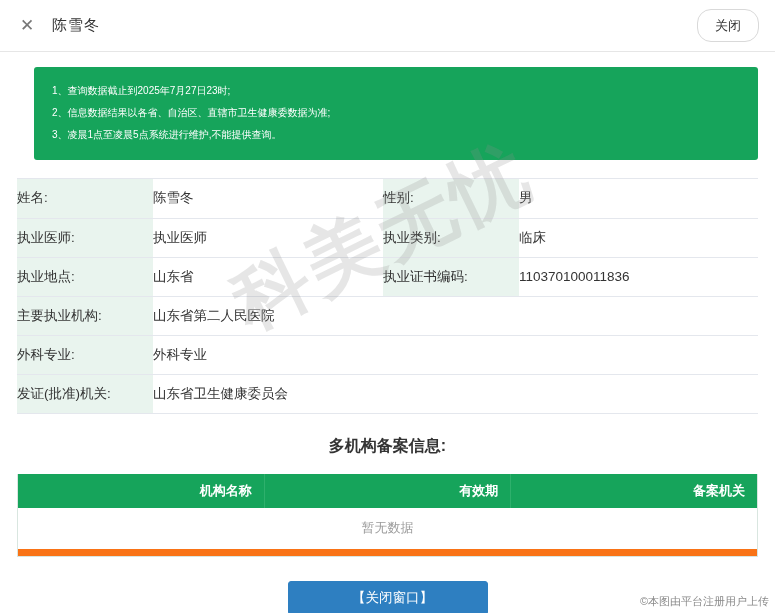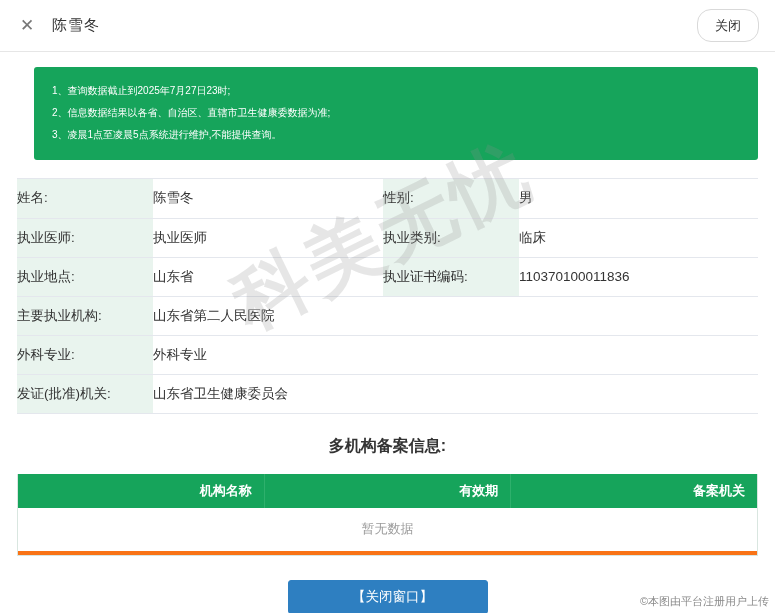--- a/index.html
+++ b/index.html
@@ -122,21 +122,21 @@
     height: 34px;
     padding: 0 12px;
     border-right: 1px solid #2eb06c;
   }
   table.rec th:last-child { border-right: none; }
   table.rec td.empty {
     height: 45px;
     text-align: center;
     color: #9b9b9b;
     font-size: 13px;
-    border-bottom: 4px solid #f97316;
+    border-bottom: 7px solid #f97316;
   }
 
   
   .footer {
     margin-top: 24px;
     display: flex;
     justify-content: center;
   }
   .big-close {
     width: 200px; height: 34px;

